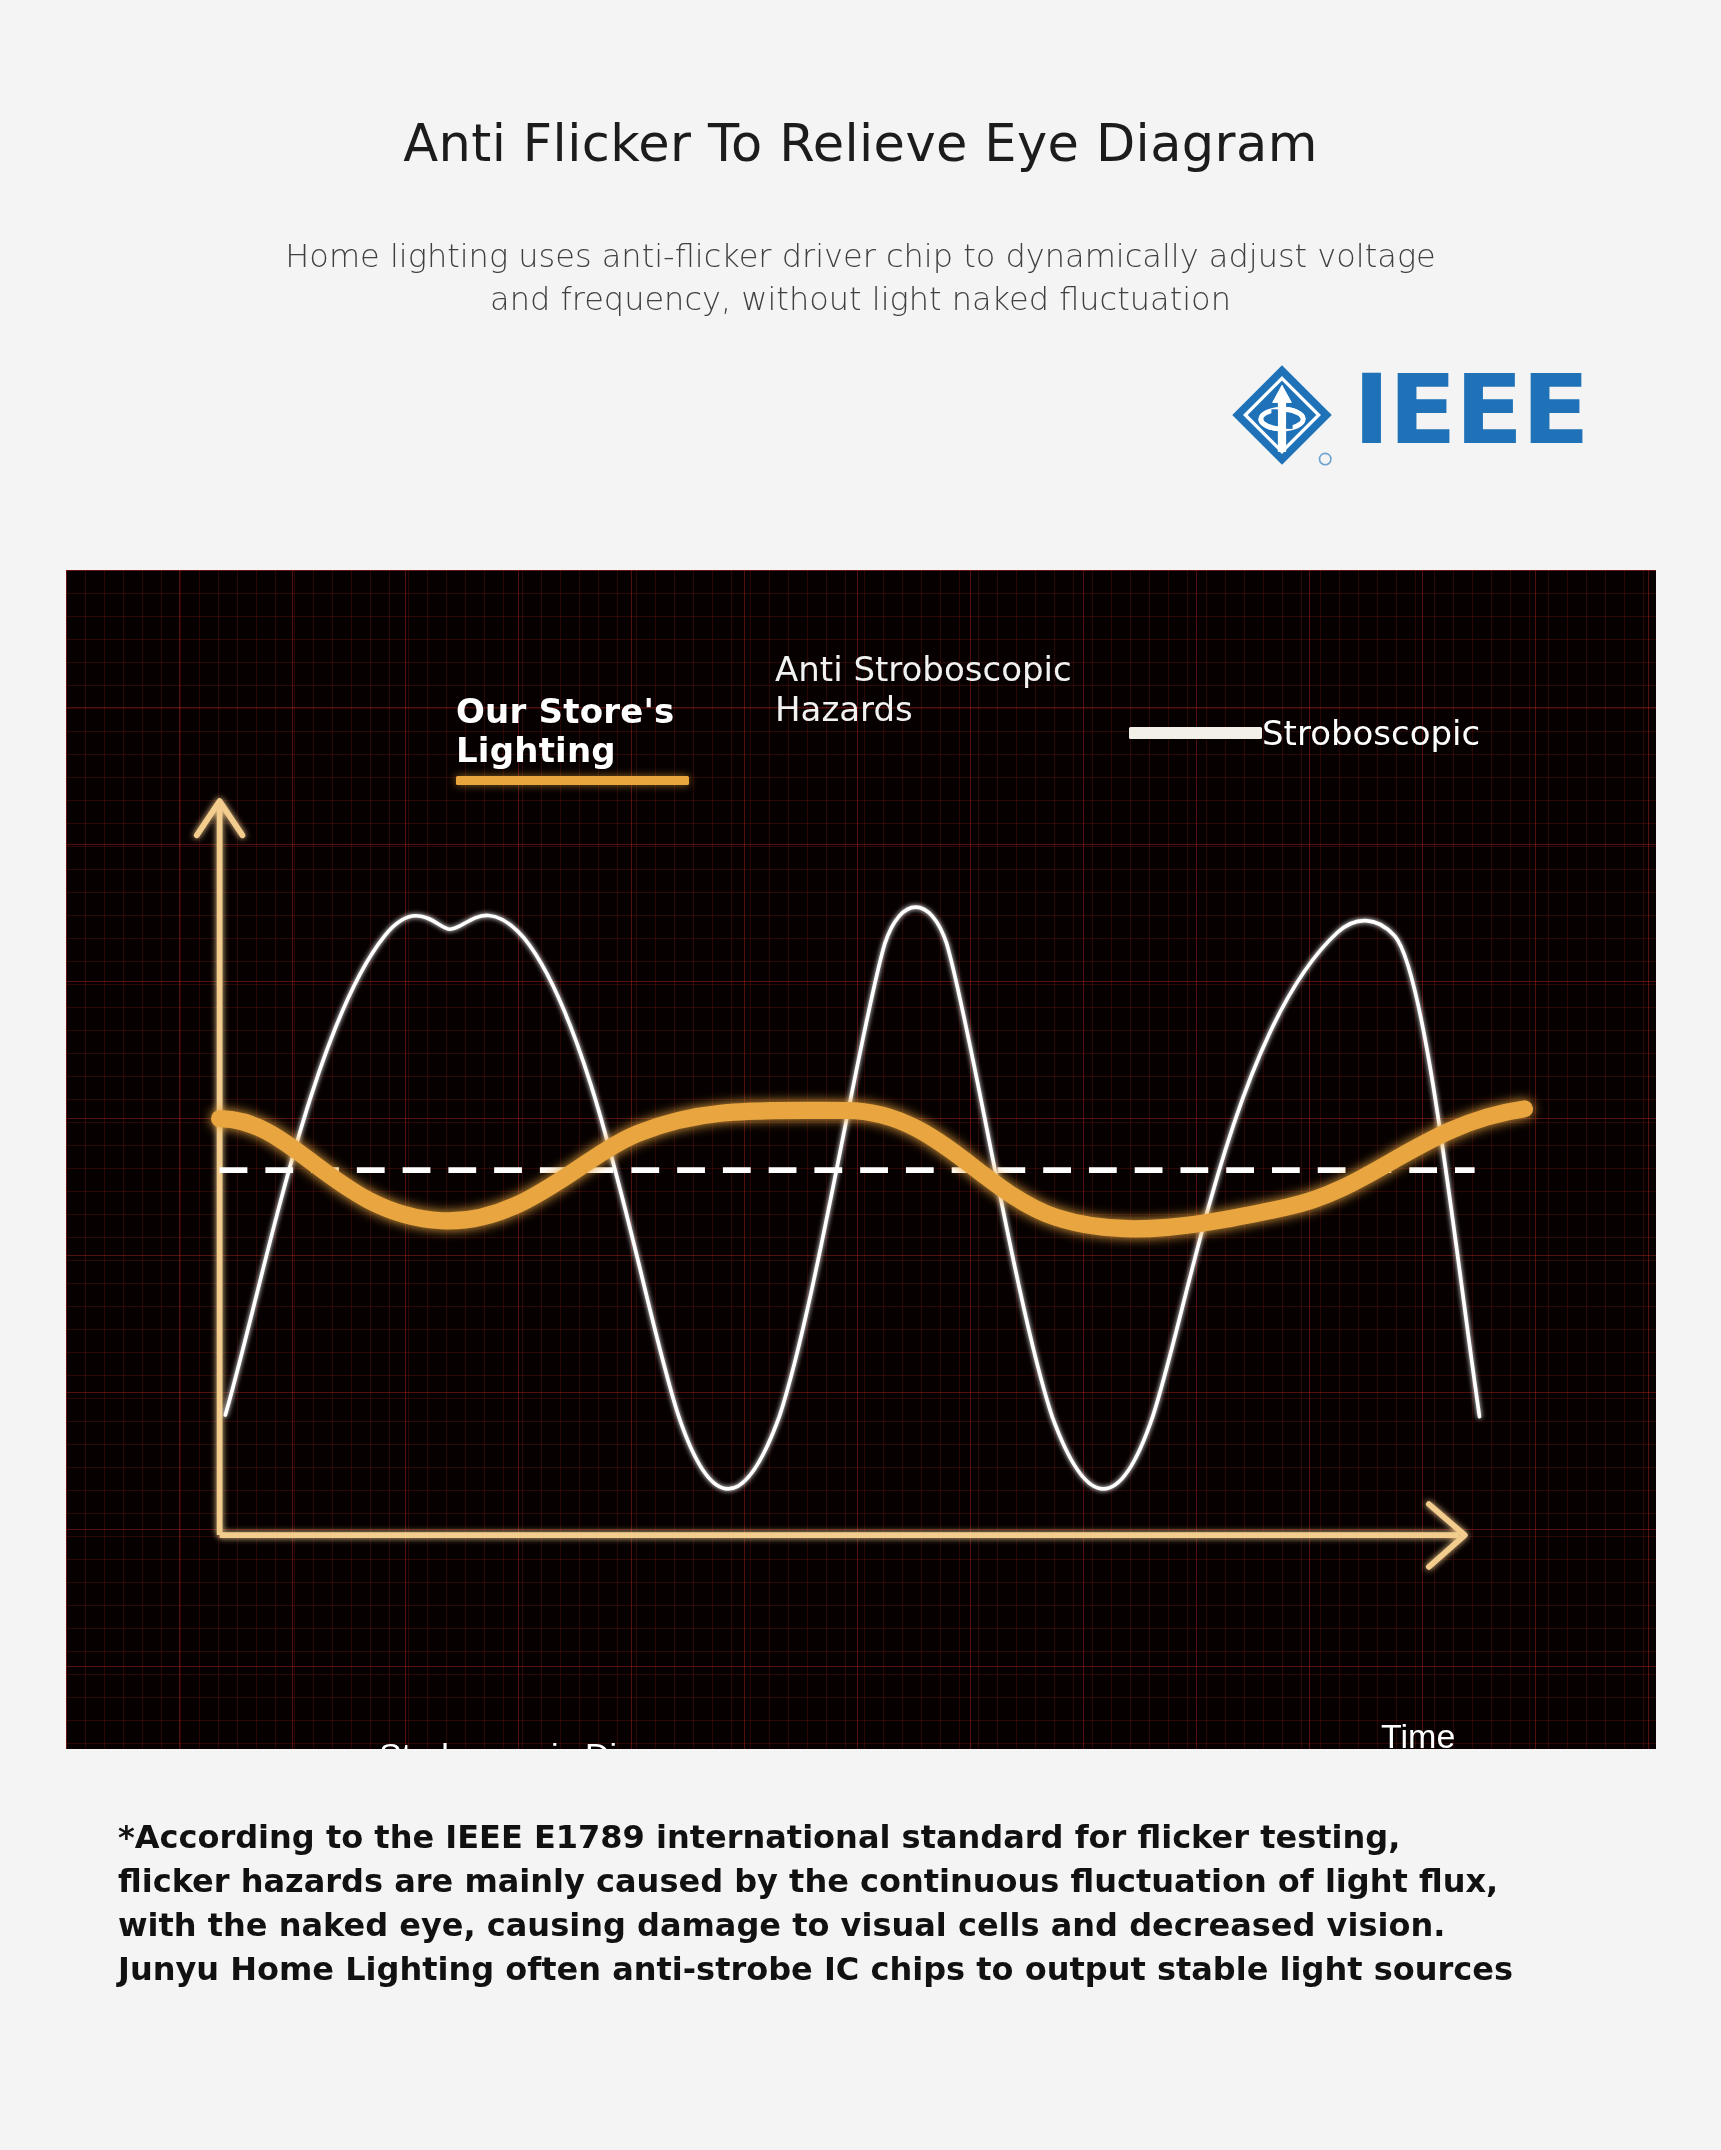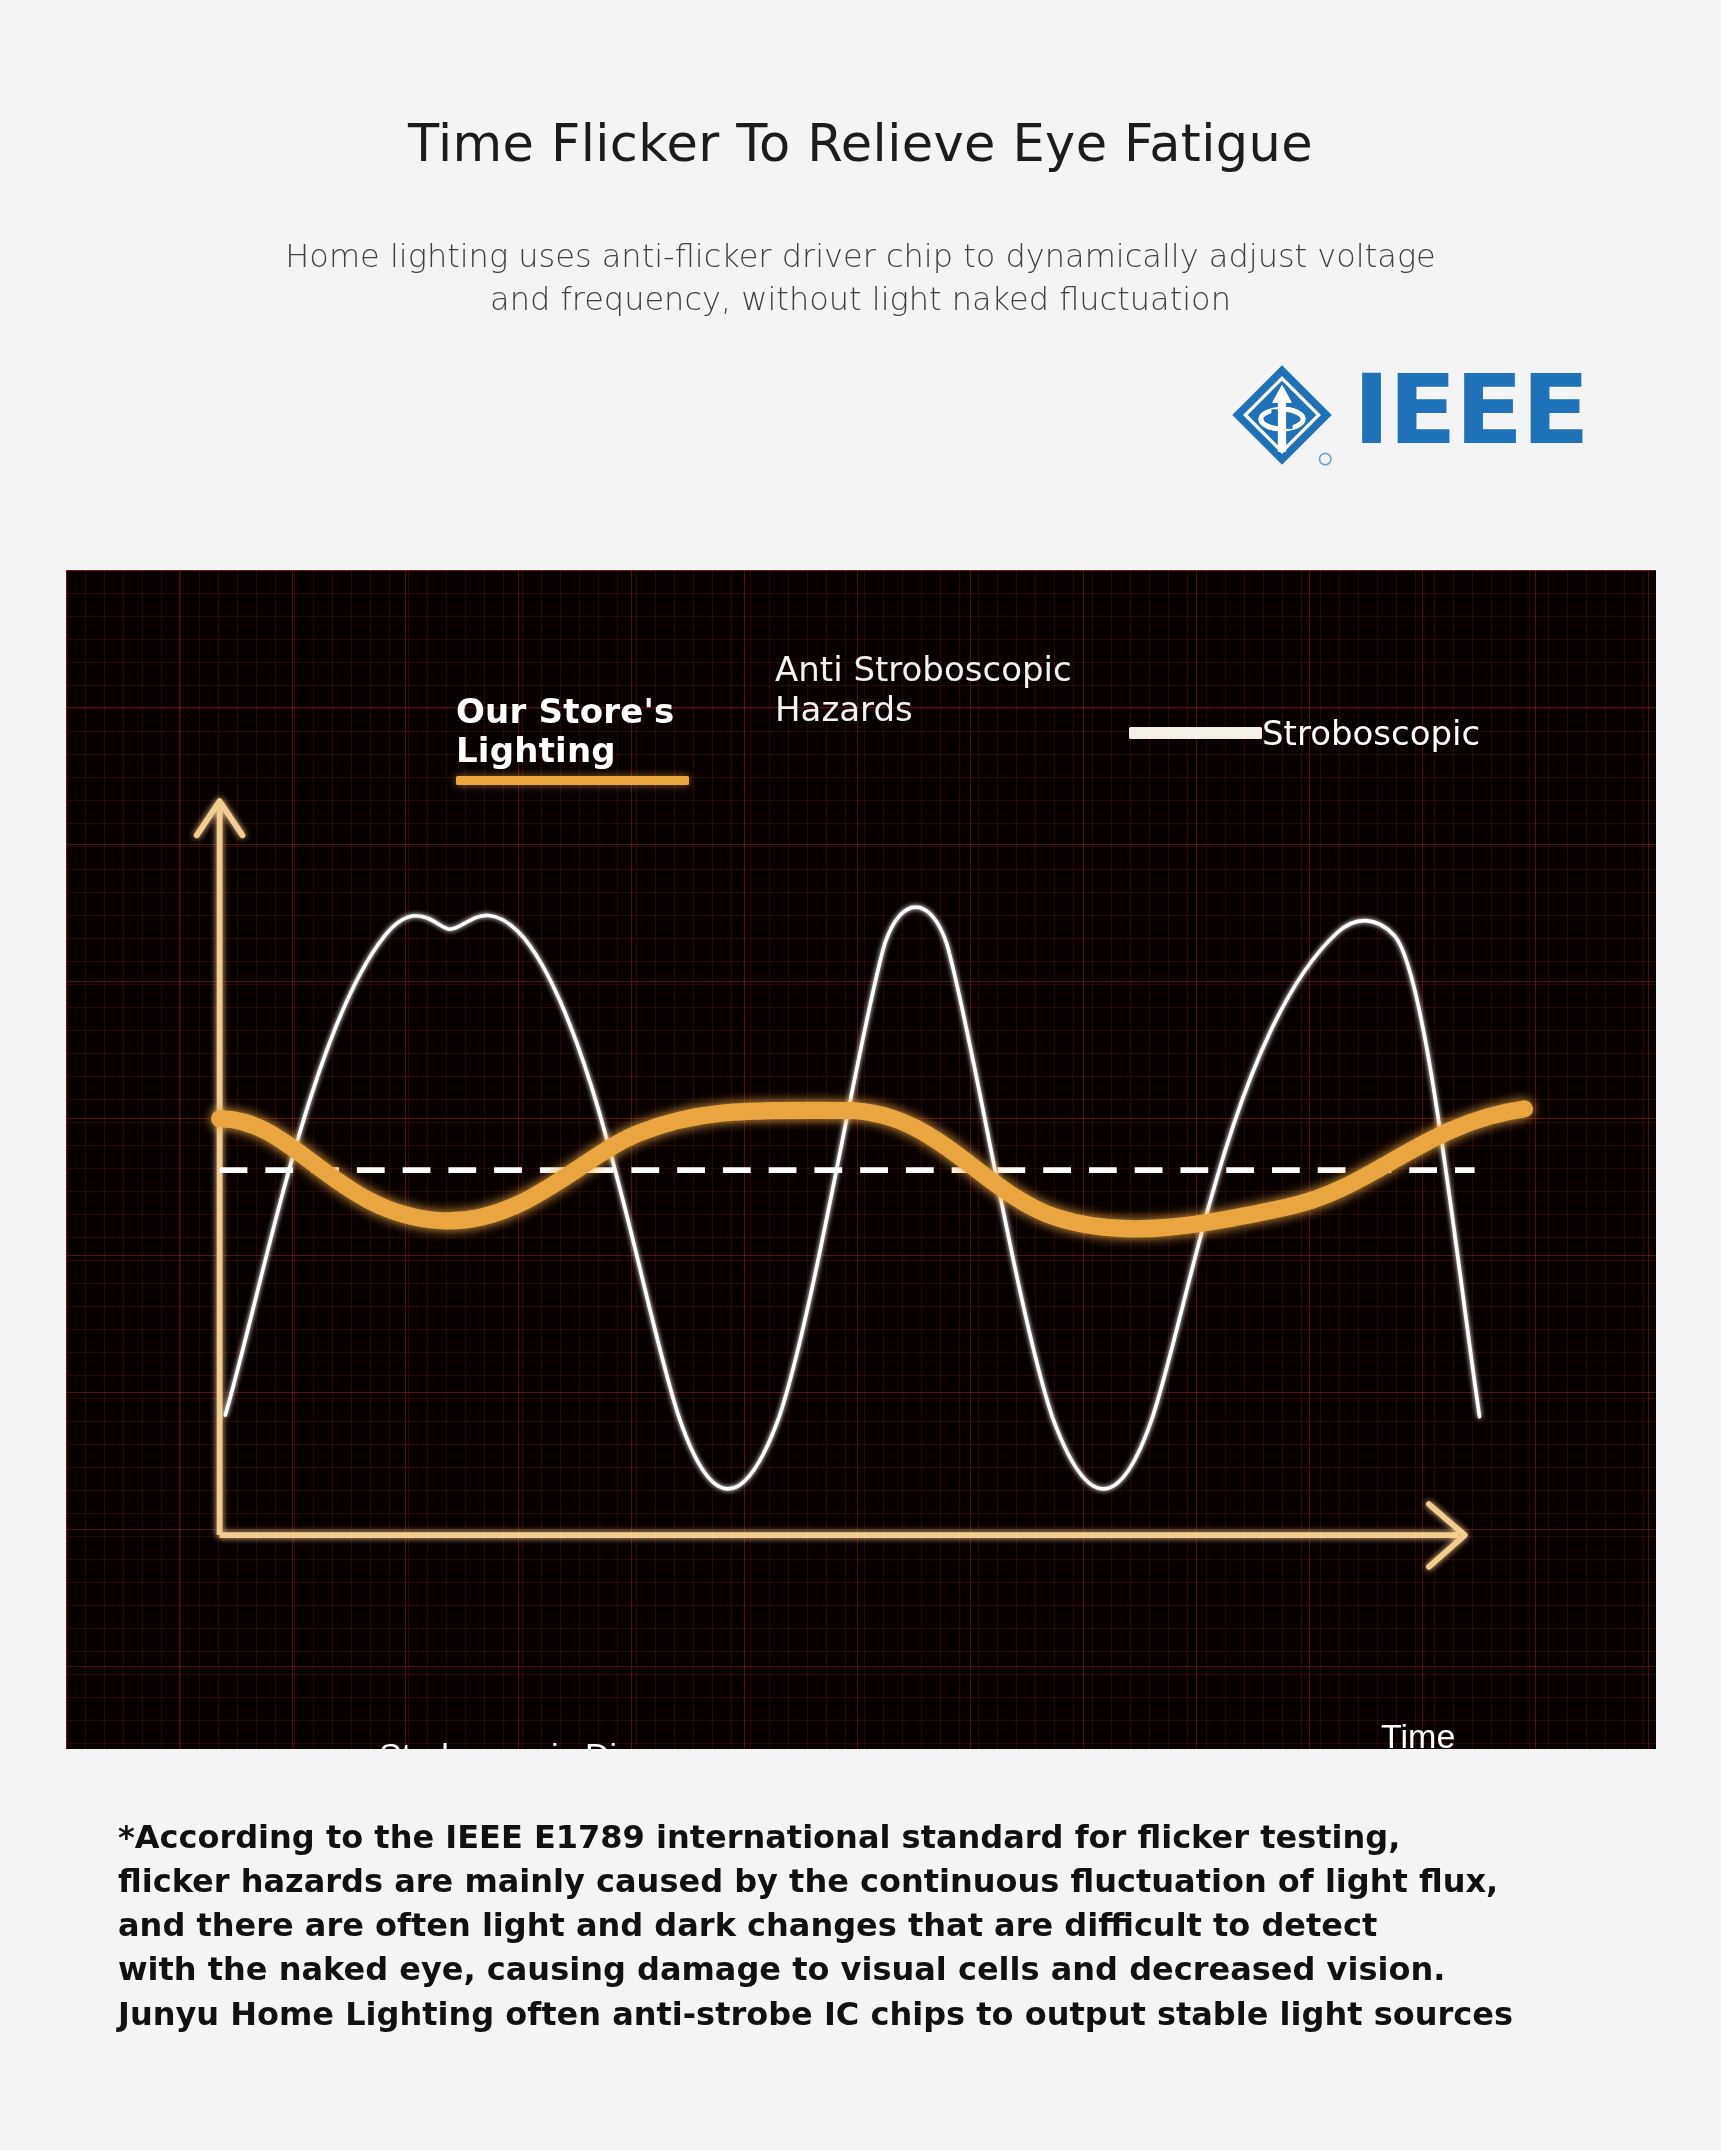--- a/index.html
+++ b/index.html
@@ -176,21 +176,21 @@
     font-weight: bold;
     font-size: 32px;
     line-height: 1.38;
     color: #111111;
   }
   .footnote div { white-space: nowrap; }
 </style>
 </head>
 <body>
 
-<div class="page-title">Time Flicker To Relieve Eye Fatigue</div>
+<div class="page-title">Anti Flicker To Relieve Eye Diagram</div>
 <div class="page-subtitle">
   <div>Home lighting uses anti-flicker driver chip to dynamically adjust voltage</div>
   <div>and frequency, without light naked fluctuation</div>
 </div>
 
 <div class="ieee-logo">
   <div class="ieee-mark">
     <svg width="106" height="106" viewBox="0 0 130 130" aria-hidden="true">
       <polygon points="65,4 126,65 65,126 4,65" fill="#1f72b8"></polygon>
       <polygon points="65,20 110,65 65,110 20,65" fill="none" stroke="#ffffff" stroke-width="4"></polygon>
@@ -294,17 +294,16 @@
              C 1600 758, 1660 678, 1785 660"></path>
   </svg>
 
   <div class="axis-caption caption-diagram">Stroboscopic Diagram</div>
   <div class="axis-caption caption-time">Time</div>
 </div>
 
 <div class="footnote">
   <div>*According to the IEEE E1789 international standard for flicker testing,</div>
   <div>flicker hazards are mainly caused by the continuous fluctuation of light flux,</div>
-  <div>and there are often light and dark changes that are difficult to detect</div>
   <div>with the naked eye, causing damage to visual cells and decreased vision.</div>
   <div>Junyu Home Lighting often anti-strobe IC chips to output stable light sources</div>
 </div>
 
 
 </body></html>

